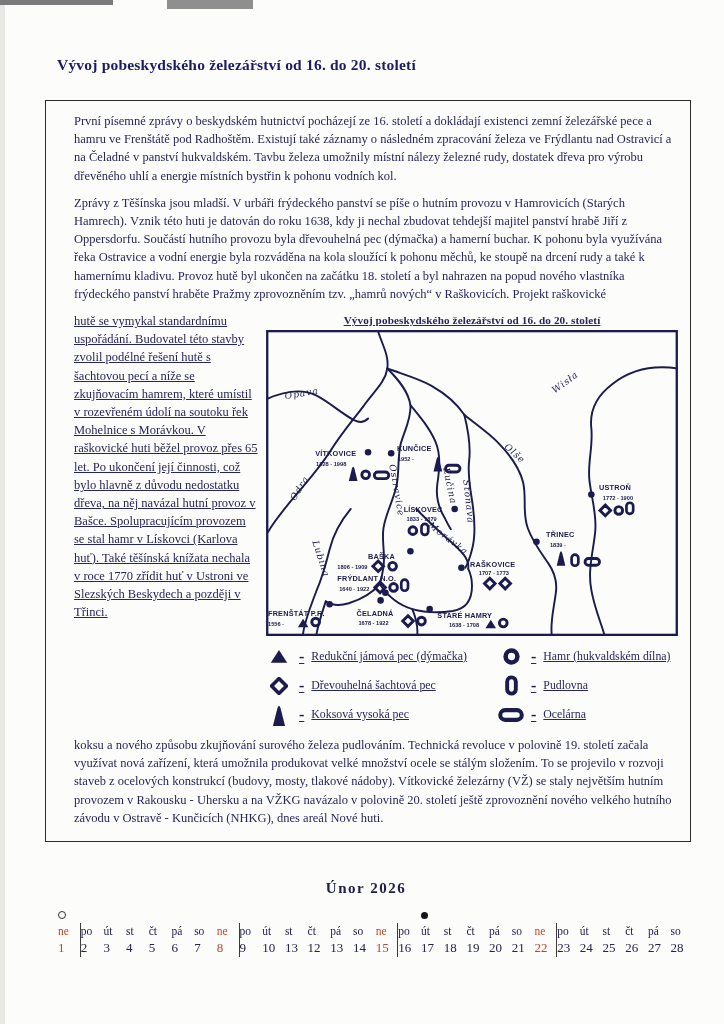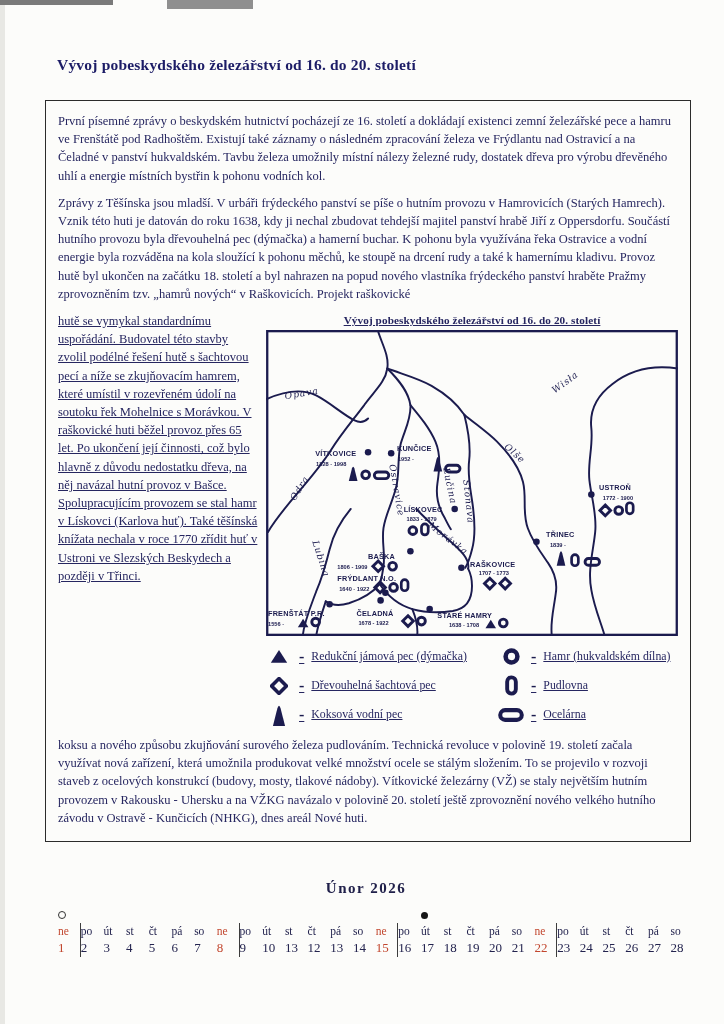--- a/index.html
+++ b/index.html
@@ -18,21 +18,21 @@
     position:absolute;left:57px;top:56px;width:620px;
     font-size:15.5px;font-weight:700;color:var(--title-ink,#1c1c66);
     letter-spacing:.2px;
   }
   #main-box{
     position:absolute;left:45px;top:100px;width:620px;
     border:1.6px solid #2b2b2b;background:transparent;
     padding:11px 12px 12px 12px;
   }
   .para{
-    font-size:12.5px;line-height:18.2px;margin:0 0 9px 0;
+    font-size:12.5px;line-height:18.2px;margin:0 0 9px 16px;
   }
   .columns{display:flex;gap:8px;margin:0 0 7px 0;text-decoration:underline;}
   .left-col{width:200px;flex:none;}
   .left-col .para{margin-bottom:14px;}
   .right-col{width:412px;flex:none;}
   #map-title{
     text-align:center;font-size:11.2px;font-weight:700;
     color:var(--ink,#262660);margin:2px 0 4px 0;letter-spacing:.1px;
   }
   #map-svg{display:block;}
@@ -247,21 +247,21 @@
             <span class="legend-dash">-</span>
           <span class="legend-label">Dřevouhelná šachtová pec</span>
         </div>
         <div class="legend-item">
           <span class="legend-sym">
             <svg width="14" height="22" viewBox="0 0 11 20">
                 <path class="sym-fill" d="M0,20 L4,4 Q5.5,-1 7,4 L11,20 Z"></path>
               </svg>
           </span>
             <span class="legend-dash">-</span>
-          <span class="legend-label">Koksová vodní pec</span>
+          <span class="legend-label">Koksová vysoká pec</span>
         </div>
         <div class="legend-item">
           <span class="legend-sym">
             <svg width="17" height="17" viewBox="0 0 15 15">
                 <circle class="sym-stroke" stroke-width="4" cx="7.5" cy="7.5" r="5.2"></circle>
               </svg>
           </span>
             <span class="legend-dash">-</span>
           <span class="legend-label">Hamr (hukvaldském dílna)</span>
         </div>

